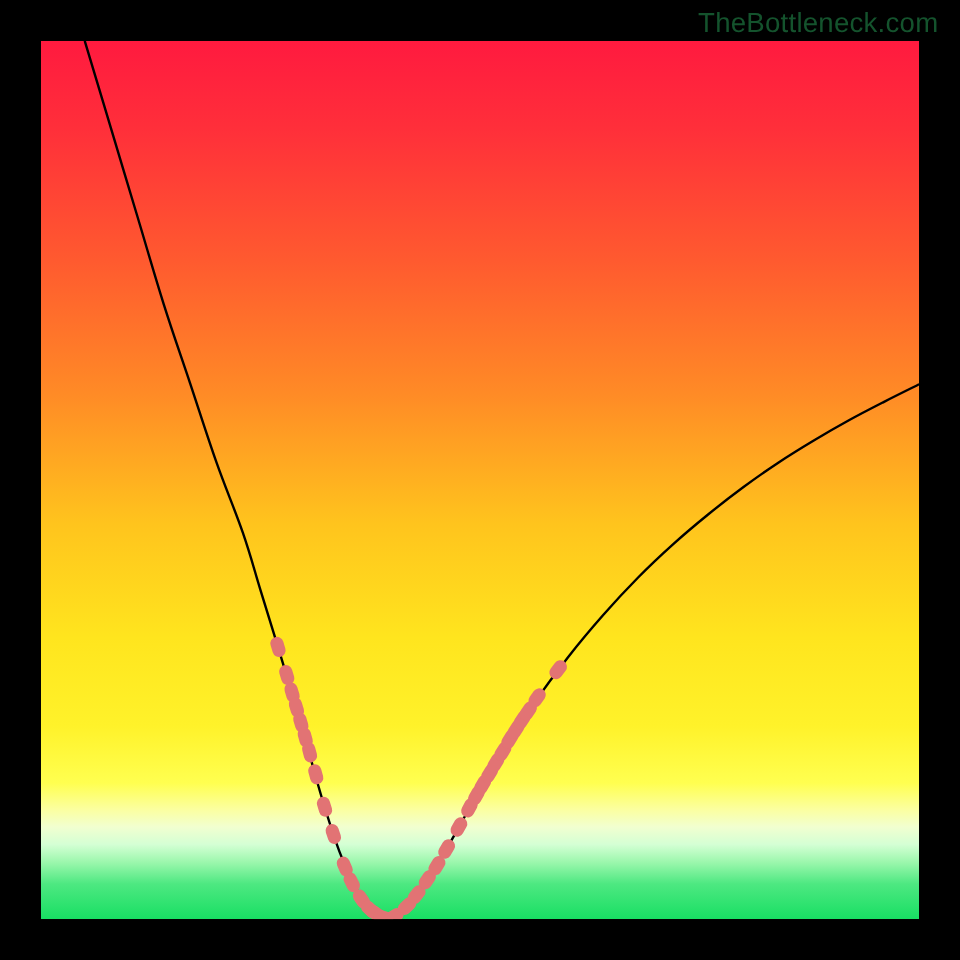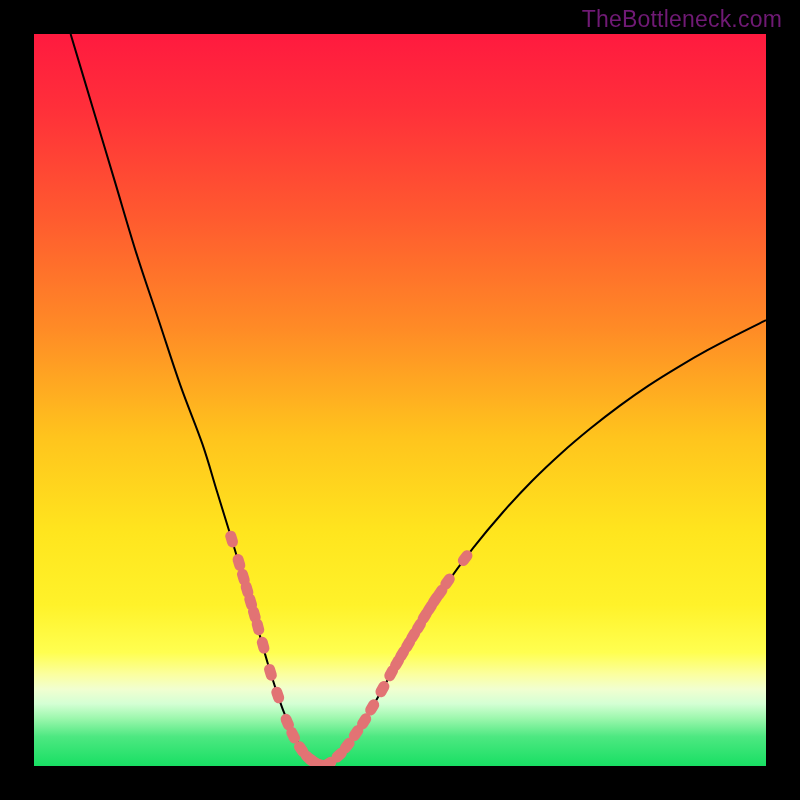--- a/index.html
+++ b/index.html
@@ -39,21 +39,21 @@
     position: absolute;
     left: 0;
     top: 0;
     width: 732px;
     height: 732px;
   }
   .watermark {
     position: absolute;
     top: 6px;
     right: 18px;
-    color: #701a75;
+    color: #14532d;
     font-size: 23px;
     font-weight: 400;
     letter-spacing: 0.2px;
     user-select: none;
   }
 </style>
 </head>
 <body>
 
 <div class="frame">

